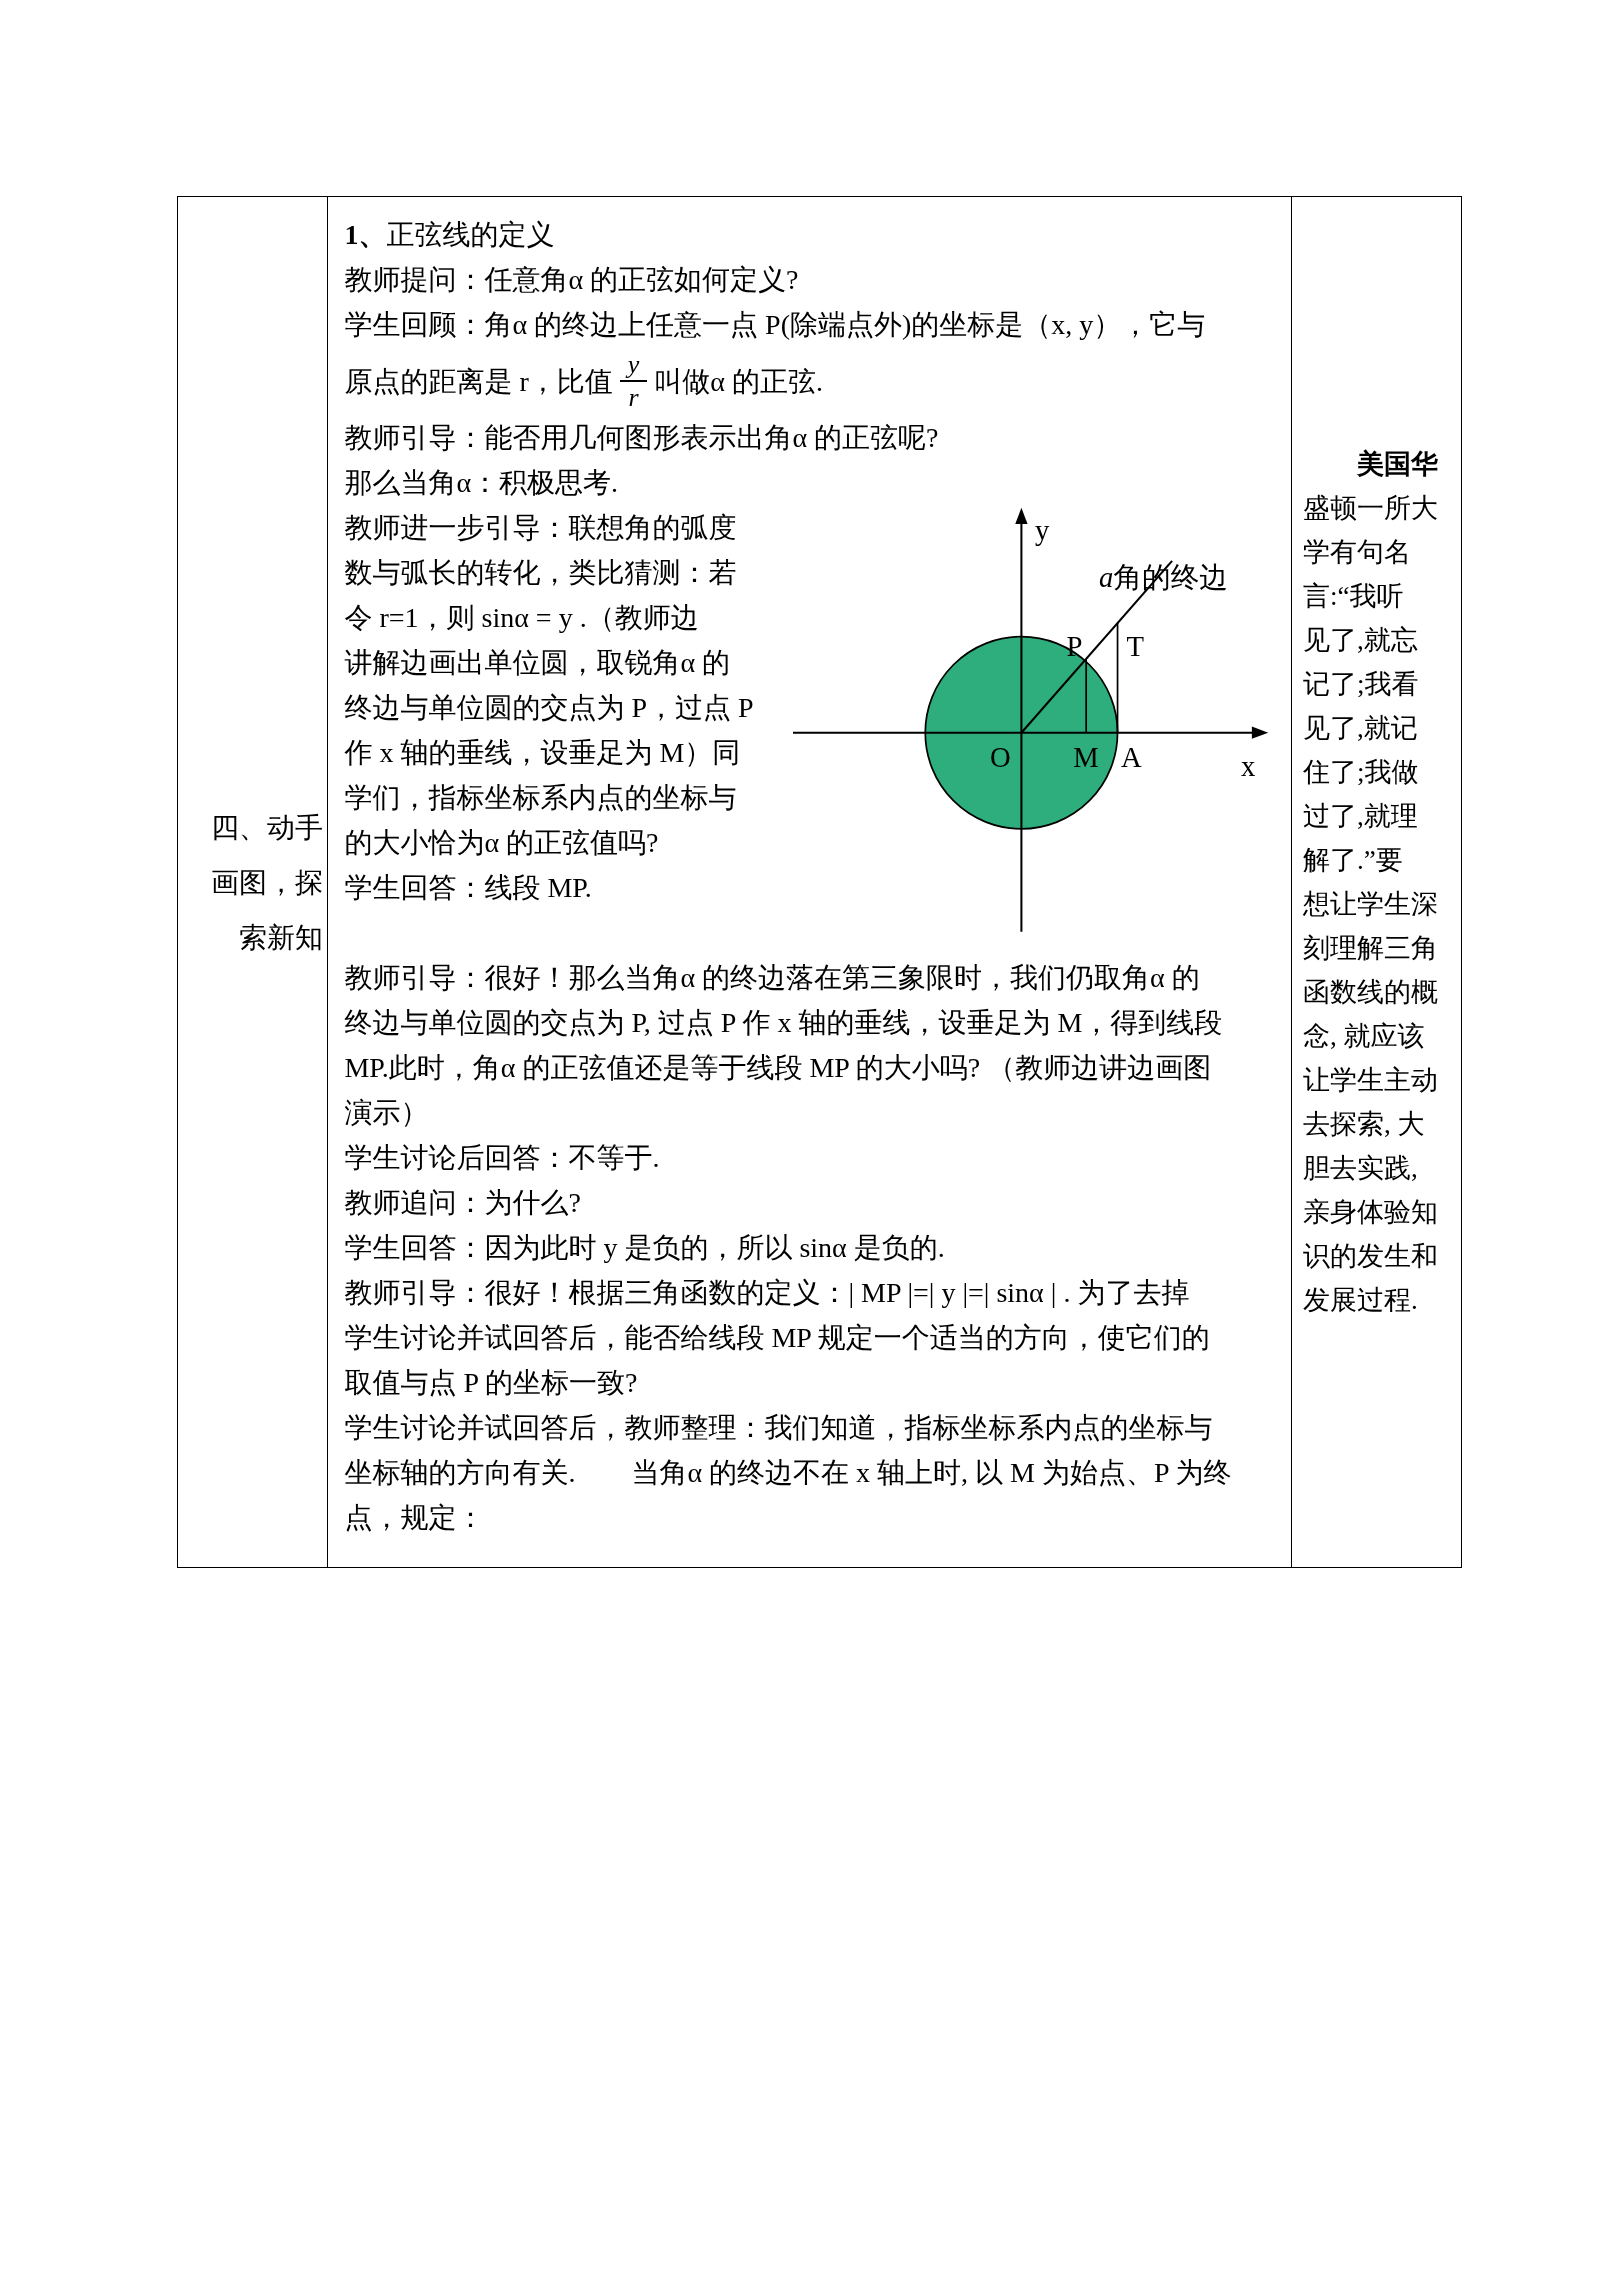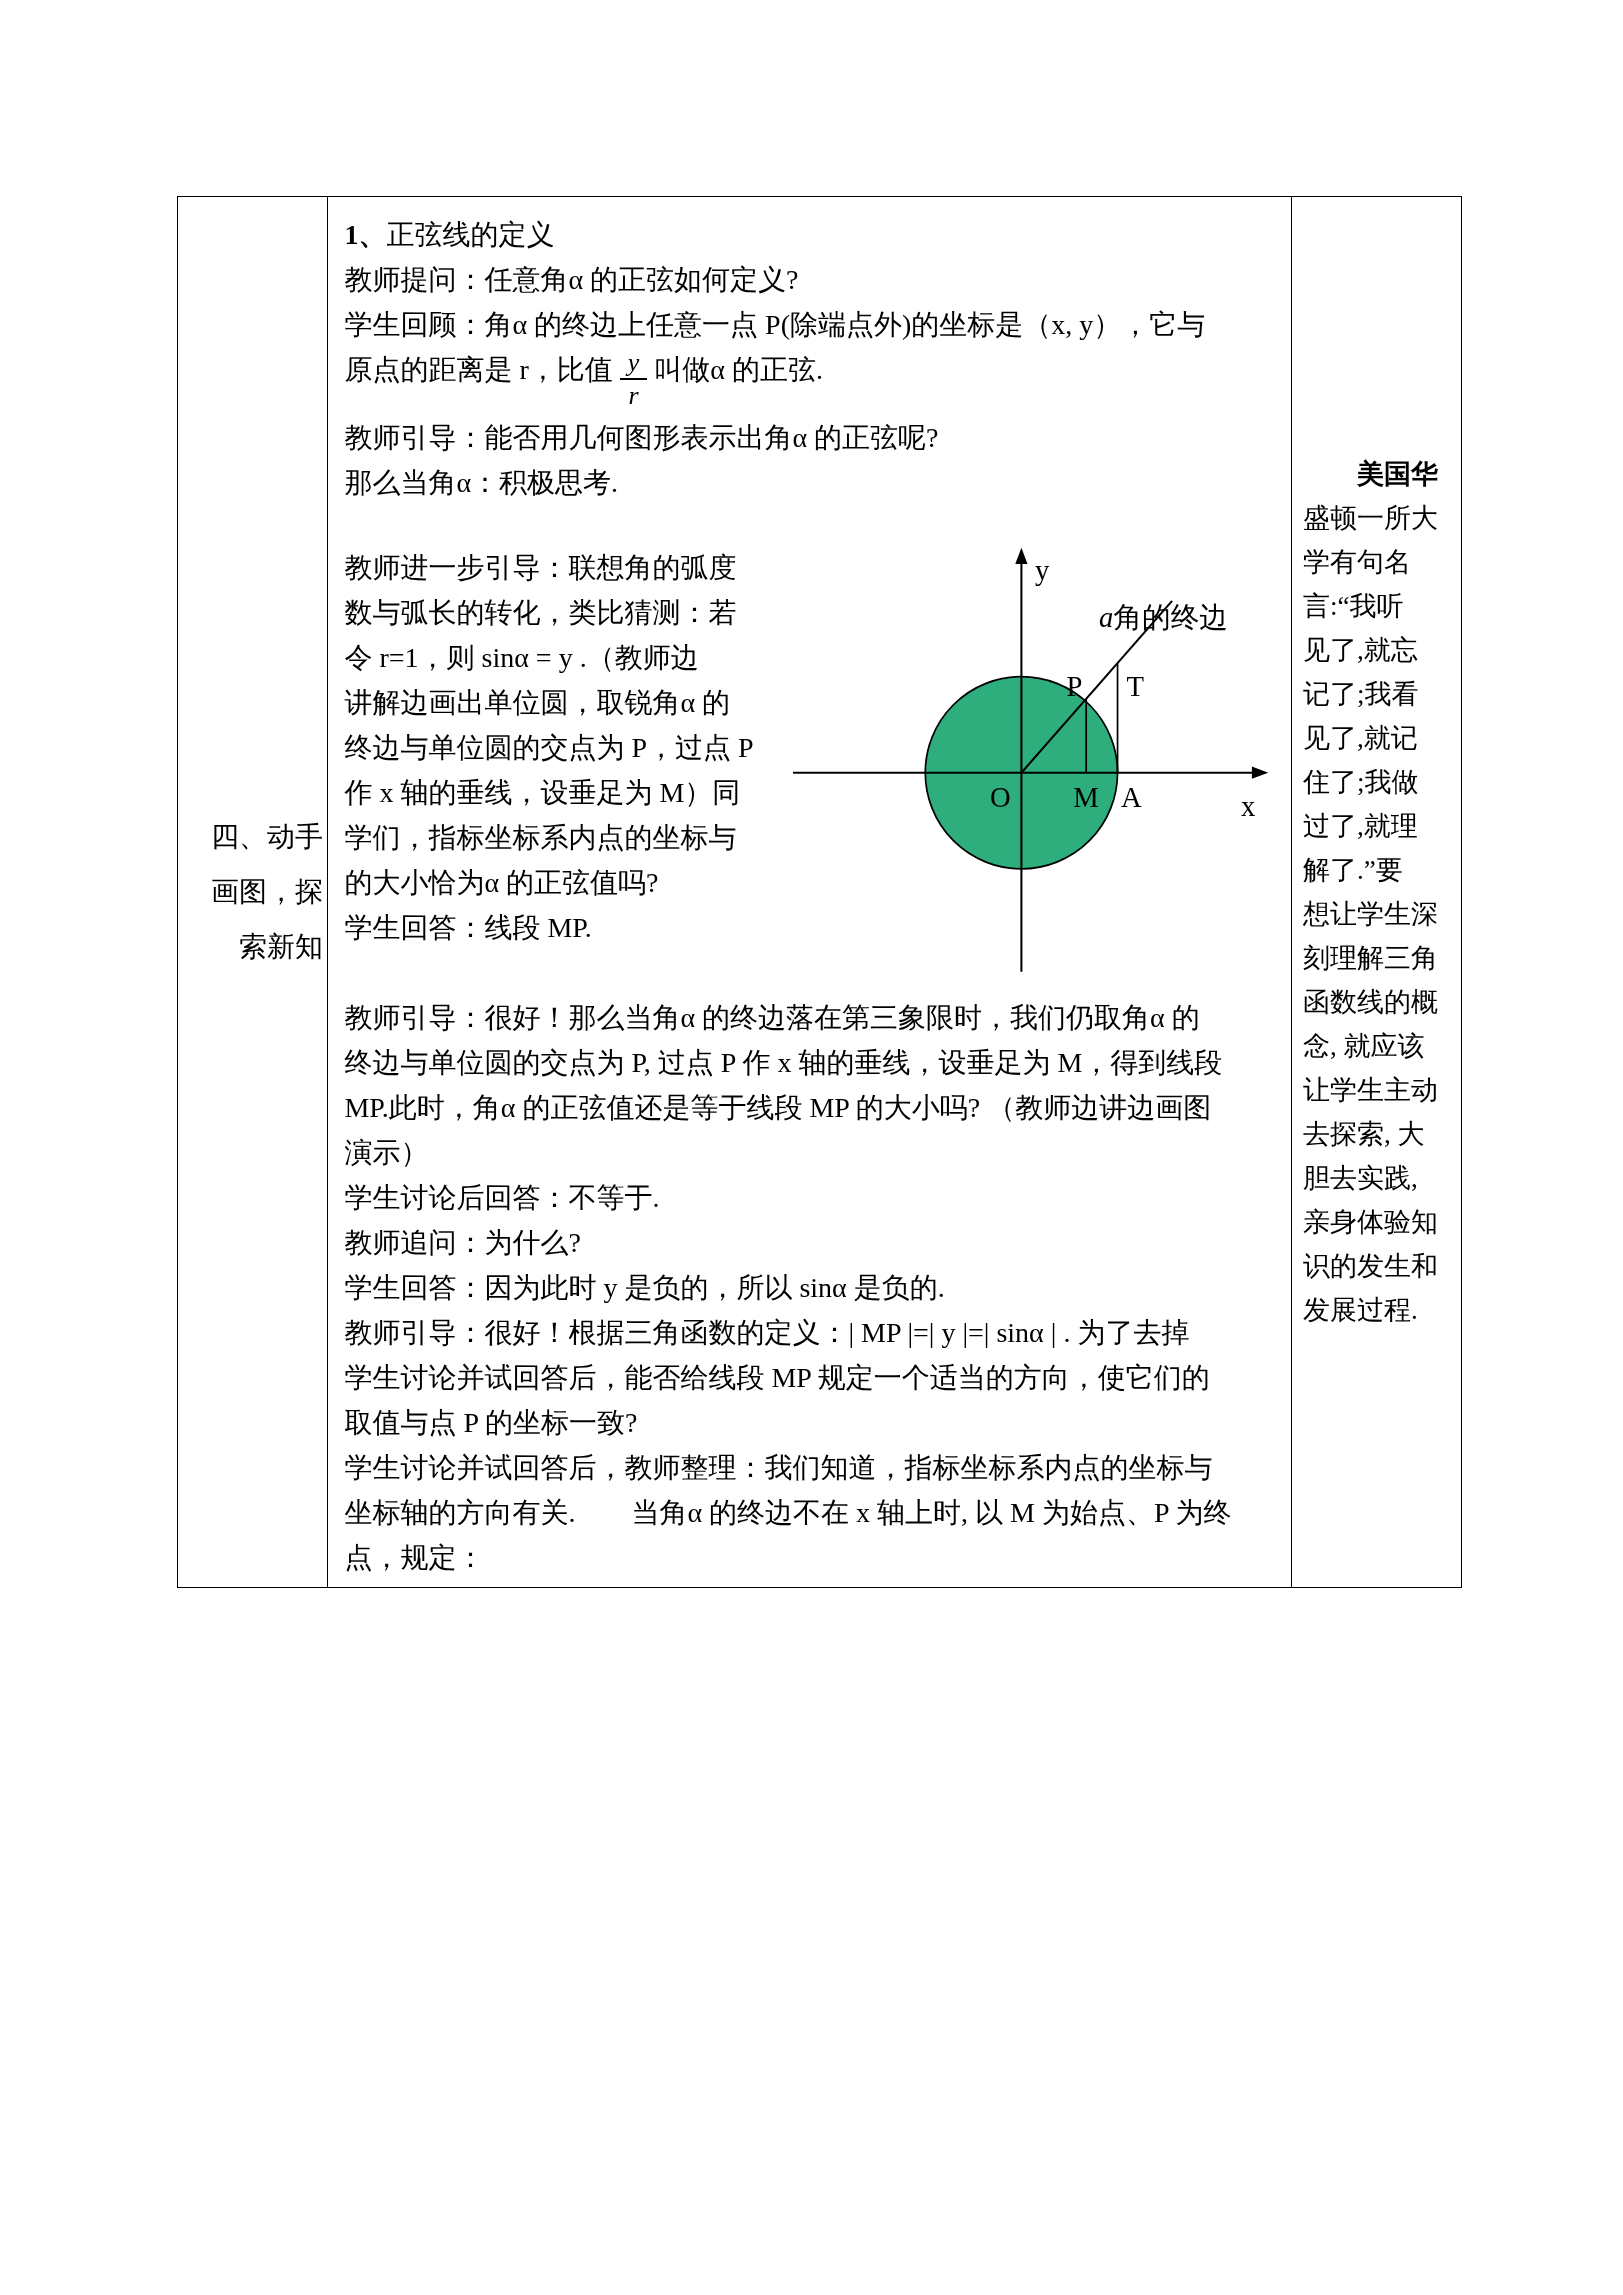--- a/index.html
+++ b/index.html
@@ -18,26 +18,26 @@
   }
   table.lesson-table td { border:1.4px solid #000; }
 
   td.cell-left  { vertical-align:middle; text-align:right; font-size:28px; padding:0 4.1px; }
   td.cell-left .line { line-height:55px; white-space:nowrap; }
 
   td.cell-main  { vertical-align:top; font-size:28px; padding:15px 16.4px 6.8px 16.4px; }
   td.cell-main .line { line-height:45px; white-space:nowrap; }
   .bold { font-weight:bold; }
 
-  .frac-line { line-height:45px; white-space:nowrap; height:68px; display:flex; align-items:flex-start; }
+  .frac-line { line-height:45px; white-space:nowrap; height:68px; display:flex; align-items:center; }
   .frac { display:inline-block; vertical-align:middle; text-align:center; margin:0 6.8px; font-style:italic; }
   .frac .num { display:block; border-bottom:2px solid #000; padding:0 8.2px; line-height:31px; font-size:26px; }
   .frac .den { display:block; line-height:31px; font-size:26px; }
 
-  .wrap-row { display:flex; align-items:flex-start;margin-top:40px; }
+  .wrap-row { display:flex; align-items:flex-start; }
   .wrap-row .narrow { width:436px; flex:0 0 436px; }
   .wrap-row .fig { flex:1 1 auto; height:450px; position:relative; }
   .fig svg { display:block; }
 
   td.cell-right { vertical-align:middle; font-size:27px; padding:0 11px; }
   td.cell-right .line { line-height:44px; white-space:nowrap; }
   td.cell-right .lines .line:first-child { text-indent:2em;font-weight:bold; }
 
   svg text { font-family:"Liberation Serif","DejaVu Serif",serif; }
   .svg-label { font-size:42px; }

